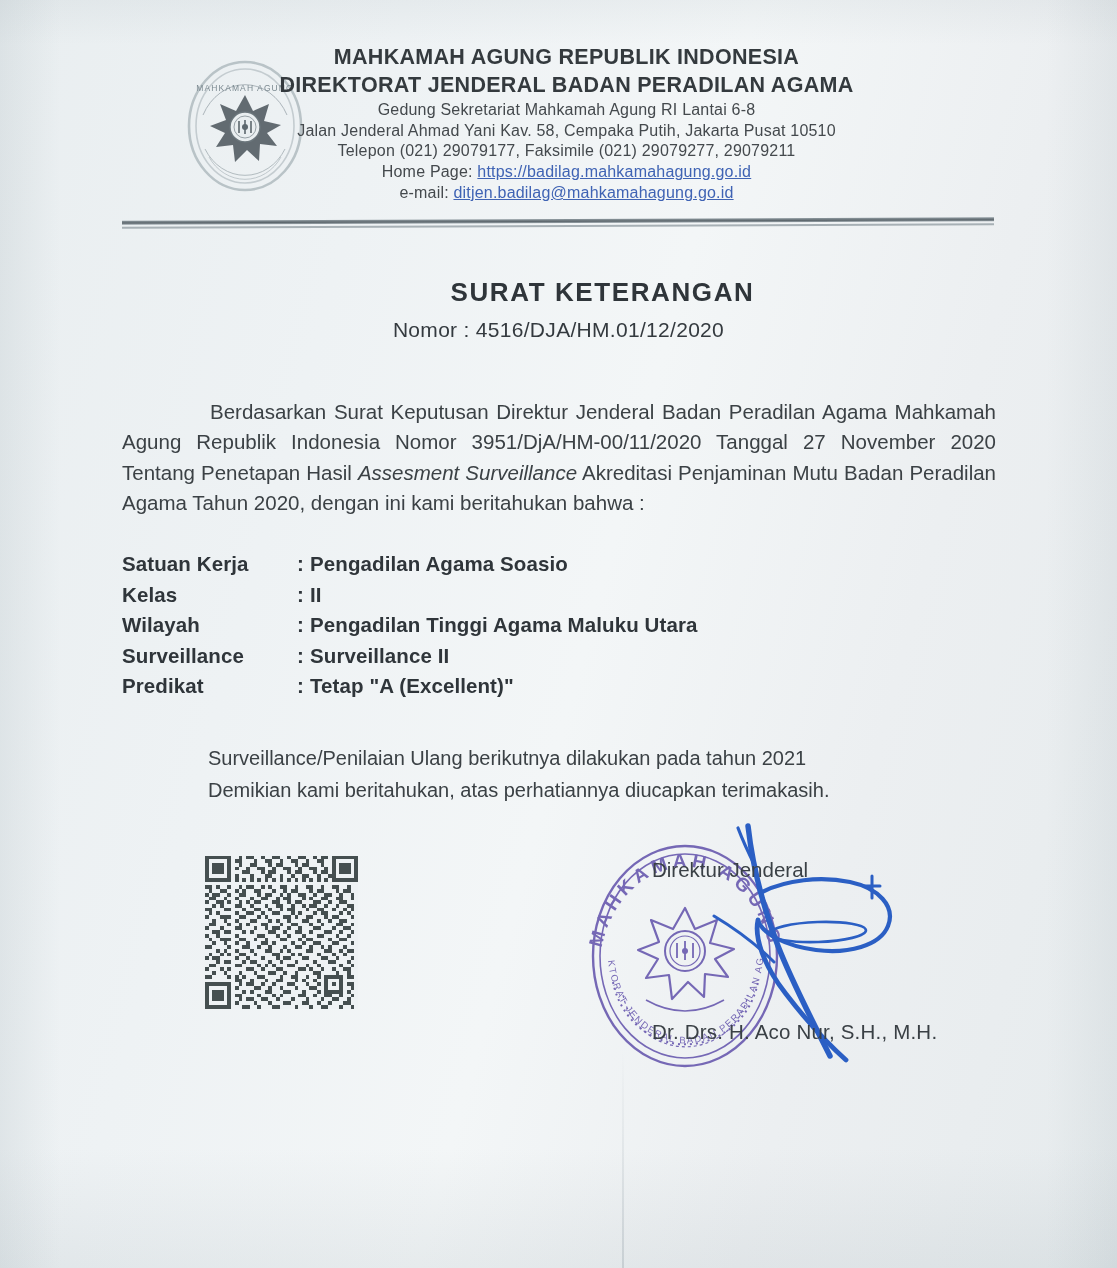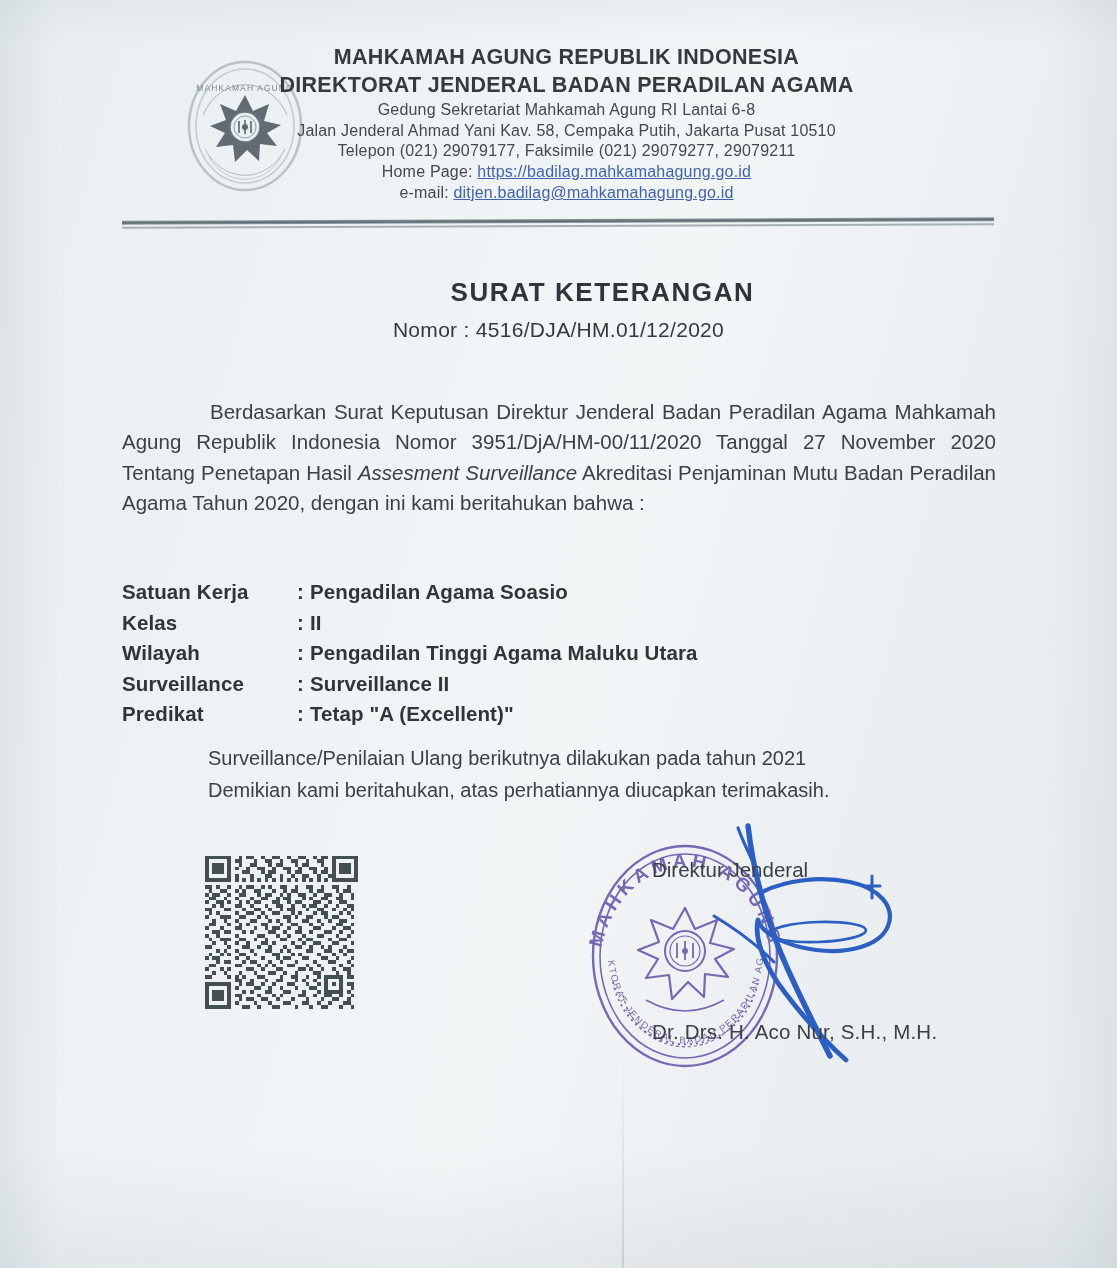--- a/index.html
+++ b/index.html
@@ -135,21 +135,21 @@
     text-justify: inter-word;
     color: #3b4145;
     text-indent: 88px;
   }
   .body-par i { font-style: italic; }
 
   
   .fields {
     position: absolute;
     left: 122px;
-    top: 580px;
+    top: 552px;
     width: 700px;
   }
   .field-row {
     display: flex;
     align-items: baseline;
     height: 30.5px;
     font-size: 20.5px;
     font-weight: bold;
     color: #2f353a;
     letter-spacing: 0.1px;

